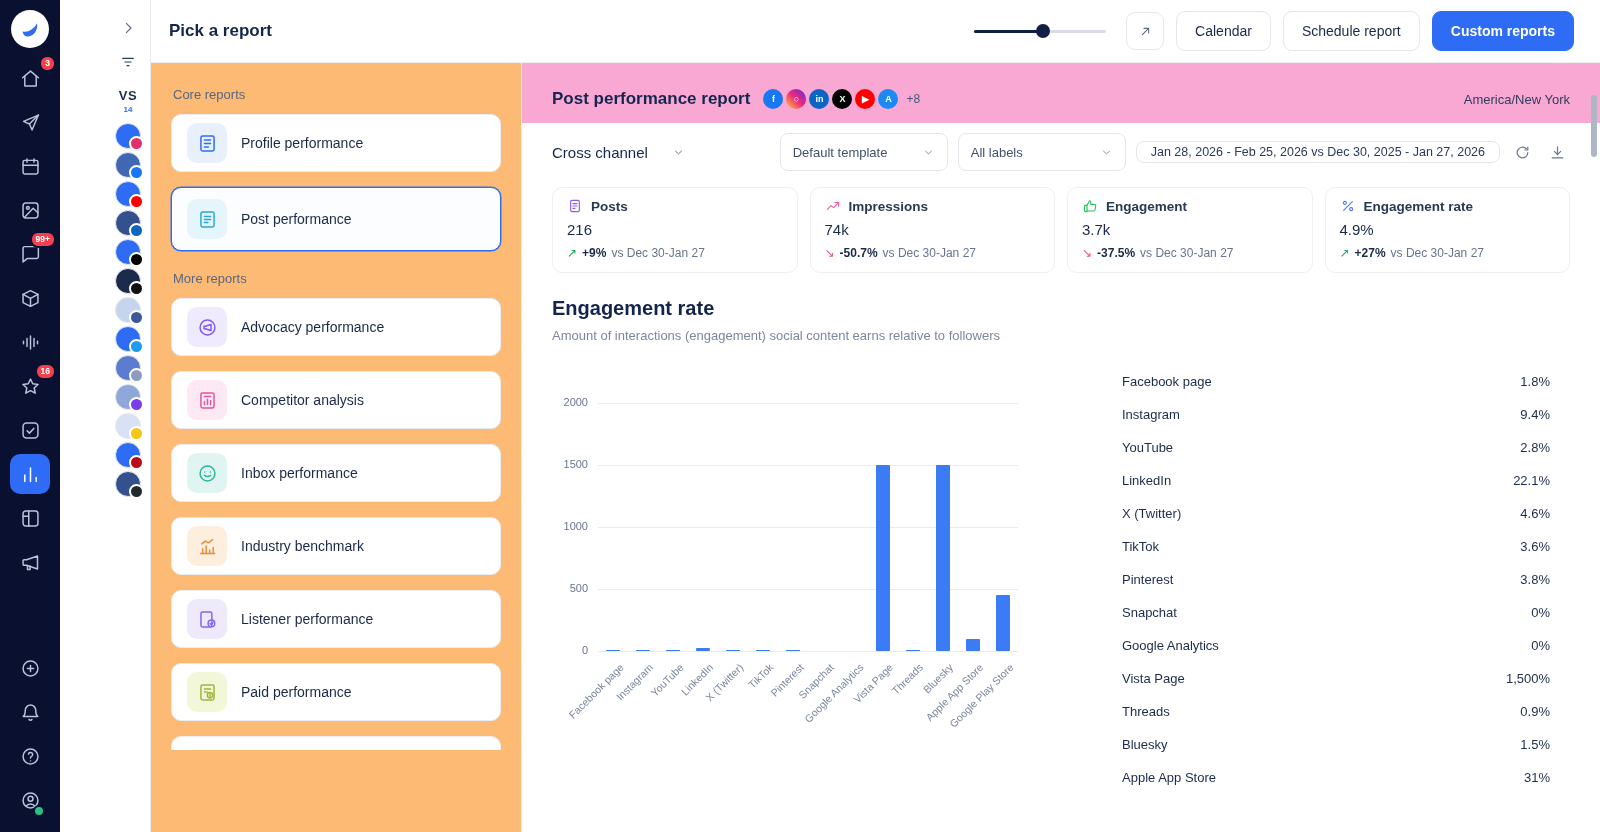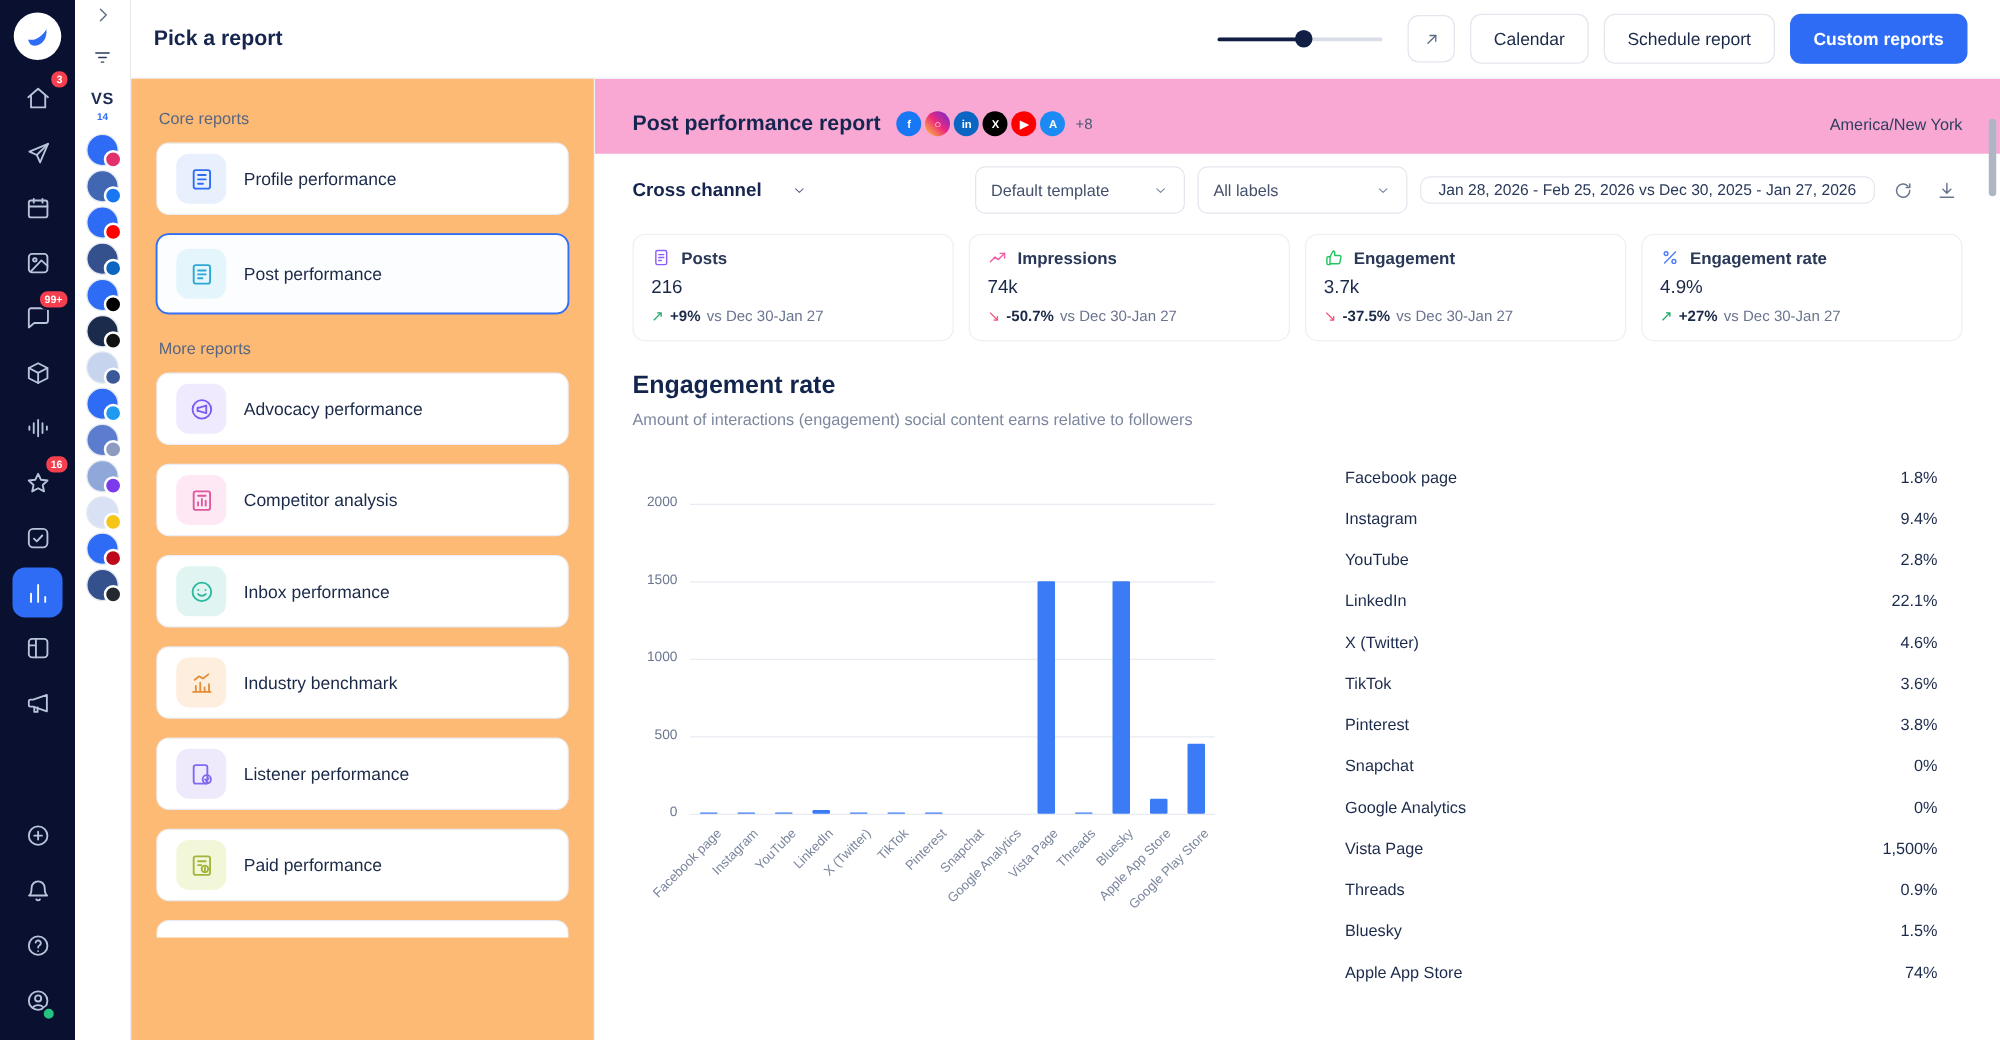--- a/index.html
+++ b/index.html
@@ -20,21 +20,21 @@
   .rail-item svg{width:21px;height:21px;}
   .rail-item.active{background:#2e6cf6;color:#fff;}
   .rail-ic{display:flex;}
   .rail-badge{position:absolute;top:-3px;right:-6px;background:#f43f4f;color:#fff;font-size:8.5px;
               font-weight:700;padding:2px 4px;border-radius:8px;border:2px solid #0a1130;line-height:1;}
   .presence{position:absolute;bottom:3px;right:5px;width:8px;height:8px;background:#26c281;
             border-radius:50%;border:2px solid #0a1130;}
 
   
   .profile-rail{width:44px;flex:0 0 44px;background:#fff;border-right:1px solid #e9ebf1;
-                display:flex;flex-direction:column;align-items:center;}
+                display:flex;flex-direction:column;align-items:center;padding-top:16px;margin-left:46px;}
   .icon-btn{background:none;border:none;color:#5e6b87;cursor:pointer;padding:4px;display:flex;}
   .icon-btn svg{width:16px;height:16px;}
   .icon-btn.filt{color:#2b3a5e;margin-top:10px;}
   .vs-group{margin-top:12px;text-align:center;cursor:pointer;}
   .vs-label{font-weight:700;font-size:13px;color:#1b2b52;letter-spacing:.5px;}
   .vs-count{display:block;font-size:8px;color:#2e6cf6;font-weight:700;margin-top:1px;}
   .avatar-stack{margin-top:6px;display:flex;flex-direction:column;align-items:center;}
   .avatar{width:26px;height:26px;border-radius:50%;position:relative;margin-top:3px;cursor:pointer;
           border:1px solid #e3e7ef;box-sizing:border-box;}
   .pbadge{position:absolute;right:-4px;bottom:-3px;width:11px;height:11px;border-radius:50%;
@@ -78,21 +78,21 @@
   .report-main{flex:1;min-width:0;display:flex;flex-direction:column;overflow:hidden;background:#fff;}
   .report-header{display:flex;align-items:center;padding:26px 30px 14px;background:#f9a8d4;}
   .report-title{font-size:17px;font-weight:700;margin:0;color:#14264f;}
   .platform-dots{display:flex;align-items:center;margin-left:10px;}
   .pdot{width:20px;height:20px;border-radius:50%;display:flex;align-items:center;justify-content:center;
         color:#fff;font-size:9px;font-weight:700;margin-left:3px;cursor:pointer;}
   .extra-count{margin-left:8px;font-size:12px;color:#4a5877;cursor:pointer;}
   .timezone{margin-left:auto;font-size:13px;color:#2f3d5e;}
 
   .controls-row{display:flex;align-items:center;padding:10px 30px 16px;}
-  .cross-channel{display:flex;align-items:center;gap:24px;font-size:15px;font-weight:700;
+  .cross-channel{display:flex;align-items:center;gap:24px;font-size:15px;font-weight:400;
                  color:#16254e;cursor:pointer;}
   .cross-channel svg{width:13px;height:13px;color:#5e6b87;}
   .ctrl-right{margin-left:auto;display:flex;align-items:center;gap:10px;padding-left:48px;}
   .select-box{display:flex;align-items:center;justify-content:space-between;gap:24px;
               border:1px solid #e4e7ee;border-radius:8px;height:38px;padding:0 12px;font-size:13px;
               color:#44506b;min-width:168px;cursor:pointer;background:#fff;box-sizing:border-box;}
   .select-box svg{width:12px;height:12px;color:#7b869d;}
   .date-box{border:1px solid #e4e7ee;border-radius:8px;height:22px;display:flex;align-items:center;
             padding:0 14px;font-size:12.5px;color:#2b3a5c;white-space:nowrap;cursor:pointer;background:#fff;box-sizing:border-box;}
   .ghost-ic{background:none;border:none;color:#6a7590;cursor:pointer;padding:4px;display:flex;}
@@ -689,21 +689,21 @@
                 <div class="rate-row">
                   <span class="rate-name">Threads</span>
                   <span class="rate-val">0.9%</span>
                 </div>
                 <div class="rate-row">
                   <span class="rate-name">Bluesky</span>
                   <span class="rate-val">1.5%</span>
                 </div>
                 <div class="rate-row">
                   <span class="rate-name">Apple App Store</span>
-                  <span class="rate-val">74%</span>
+                  <span class="rate-val">31%</span>
                 </div>
               </div>
           </div>
         </section>
 
       </main>
     </div>
   </div>
 
   <div class="scroll-thumb"></div>

